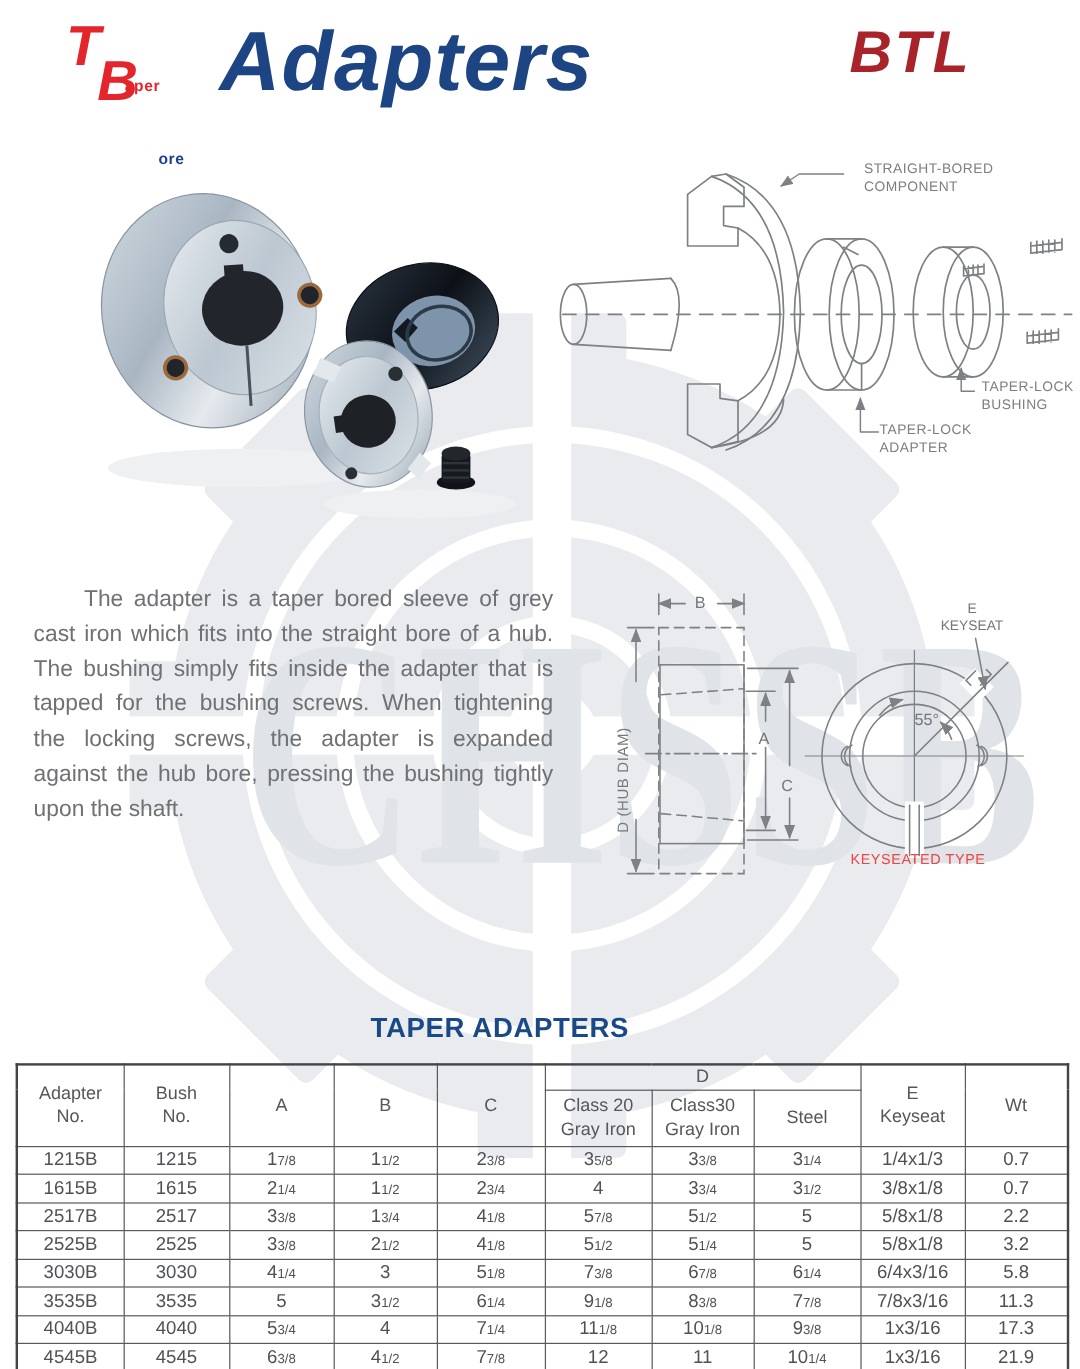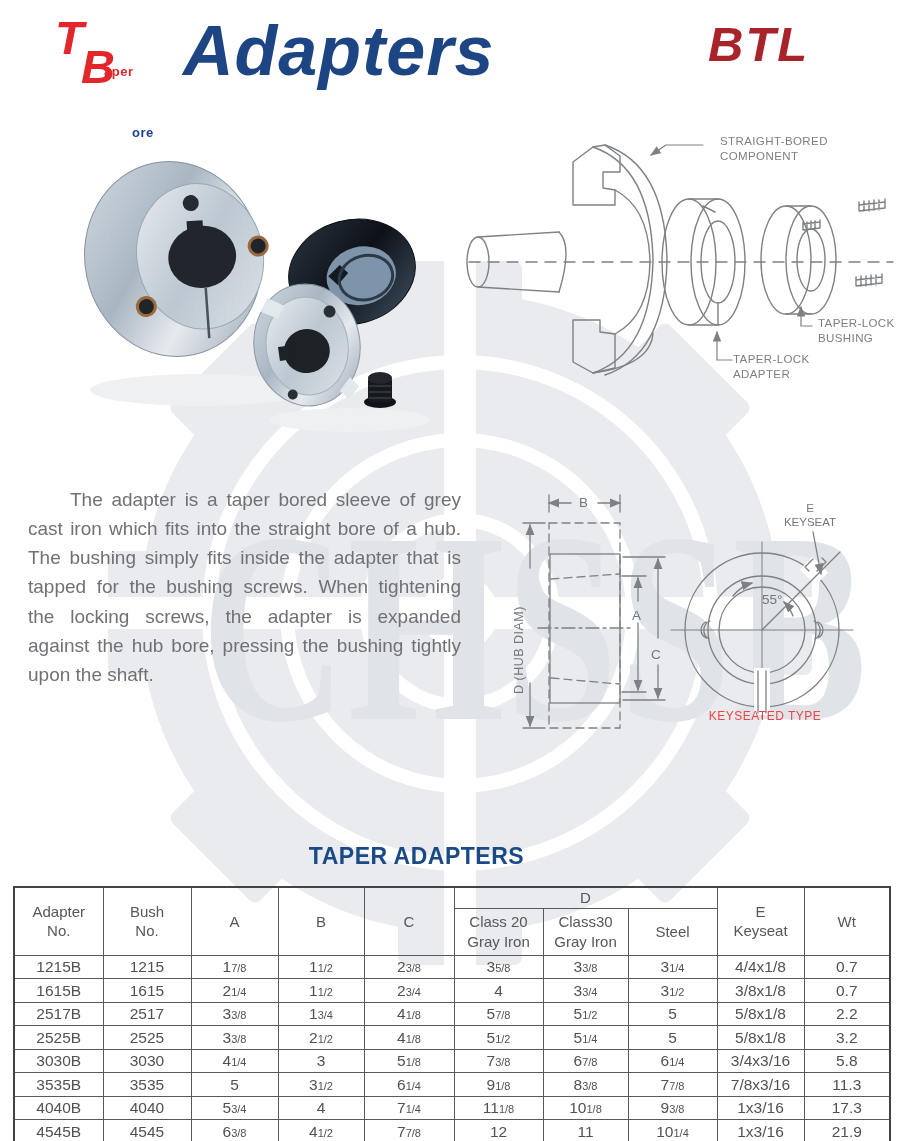--- a/index.html
+++ b/index.html
@@ -338,21 +338,21 @@
       <tbody>
           <tr>
             <td>1215B</td>
             <td>1215</td>
             <td>1<span class="frac">7/8</span></td>
             <td>1<span class="frac">1/2</span></td>
             <td>2<span class="frac">3/8</span></td>
             <td>3<span class="frac">5/8</span></td>
             <td>3<span class="frac">3/8</span></td>
             <td>3<span class="frac">1/4</span></td>
-            <td class="keyseat">4/4x1/8</td>
+            <td class="keyseat">1/4x1/3</td>
             <td>0.7</td>
           </tr>
           <tr>
             <td>1615B</td>
             <td>1615</td>
             <td>2<span class="frac">1/4</span></td>
             <td>1<span class="frac">1/2</span></td>
             <td>2<span class="frac">3/4</span></td>
             <td>4</td>
             <td>3<span class="frac">3/4</span></td>
@@ -386,21 +386,21 @@
           </tr>
           <tr>
             <td>3030B</td>
             <td>3030</td>
             <td>4<span class="frac">1/4</span></td>
             <td>3</td>
             <td>5<span class="frac">1/8</span></td>
             <td>7<span class="frac">3/8</span></td>
             <td>6<span class="frac">7/8</span></td>
             <td>6<span class="frac">1/4</span></td>
-            <td class="keyseat">3/4x3/16</td>
+            <td class="keyseat">6/4x3/16</td>
             <td>5.8</td>
           </tr>
           <tr>
             <td>3535B</td>
             <td>3535</td>
             <td>5</td>
             <td>3<span class="frac">1/2</span></td>
             <td>6<span class="frac">1/4</span></td>
             <td>9<span class="frac">1/8</span></td>
             <td>8<span class="frac">3/8</span></td>

